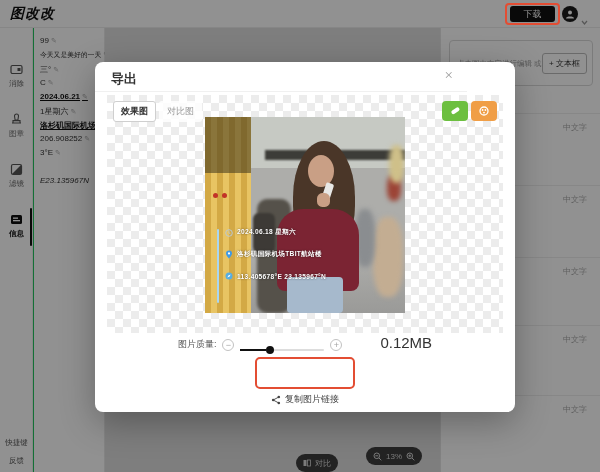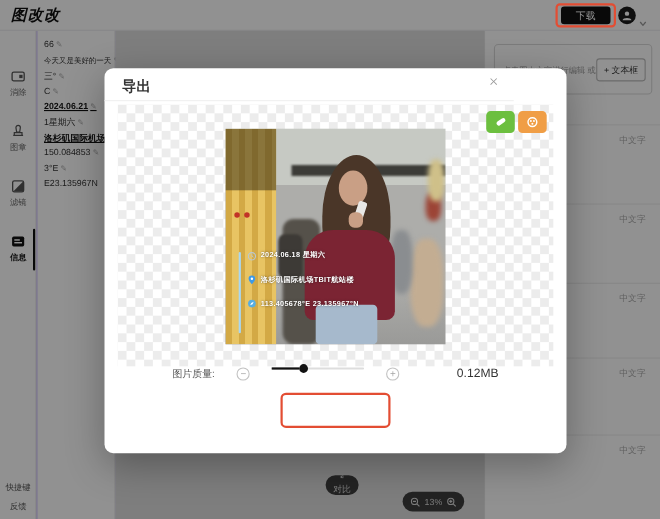--- a/index.html
+++ b/index.html
@@ -1,20 +1,20 @@
 <!DOCTYPE html>
 <html><head>
 <meta charset="utf-8">
 <style>
   * { margin:0; padding:0; box-sizing:border-box; }
   html,body { background:#555; }
   #app {
     position:relative; width:600px; height:472px; overflow:hidden;
     font-family:"Liberation Sans","DejaVu Sans",sans-serif;
-    background:#c4b5fd;
+    background:#22c55e;
   }
   
   .topbar { position:absolute; left:0; top:0; width:600px; height:28px; background:#fff; border-bottom:1px solid #ececec; }
   .logo { position:absolute; left:10px; top:5px; font-size:14px; font-weight:900; font-style:italic; color:#111; letter-spacing:1px; }
   .fileinfo { position:absolute; left:185px; top:9px; font-size:9px; white-space:nowrap; }
   .fileinfo .fname { color:#555; }
   .fileinfo .sep { color:#bbb; margin:0 4px; }
   .fileinfo .dims { color:#999; }
   .redbox-top { position:absolute; left:505px; top:3px; width:55px; height:22px; border:2px solid #e34d33; border-radius:4px; z-index:30; }
   .dlbtn-top { position:absolute; left:510px; top:6px; width:45px; height:16px; background:#111; border-radius:3px; color:#fff; font-size:9px; text-align:center; line-height:16px; }
@@ -77,27 +77,27 @@
   .p-sweater { left:72px; top:92px; width:82px; height:82px; background:#7b2433; border-radius:26px 26px 8px 8px; }
   .p-hand { left:112px; top:76px; width:13px; height:14px; background:#c99f85; border-radius:40%; }
   .p-phone { left:119px; top:66px; width:8px; height:16px; background:#e8e8e6; border-radius:2px; transform:rotate(18deg); }
   .p-jeans { left:82px; top:160px; width:56px; height:36px; background:#a6b9cc; border-radius:4px; }
   
   .p-bar { left:12px; top:112px; width:2px; height:74px; background:#a9d7f2; border-radius:1px; }
   .p-info { left:20px; top:111px; width:175px; }
   .p-row { position:absolute; left:0; display:flex; align-items:center; gap:4px; white-space:nowrap; }
   .p-row span { font-size:6.6px; font-weight:bold; color:#fff; text-shadow:0 0 2px rgba(0,0,0,0.6); letter-spacing:0.3px; }
   
-  .quality { position:absolute; left:0; top:272px; width:420px; display:flex; align-items:flex-start; justify-content:center; gap:20px; }
+  .quality { position:absolute; left:0; top:272px; width:420px; display:flex; align-items:flex-end; justify-content:center; gap:6px; }
   .q-label { font-size:9px; color:#555; }
   .q-step { width:12px; height:12px; border:1px solid #c2c2c2; border-radius:50%; color:#a5a5a5; font-size:9px; line-height:10px; text-align:center; }
   .q-track { position:relative; width:84px; height:2px; background:#ddd; border-radius:1px; }
   .q-fill { position:absolute; left:0; top:0; height:2px; width:30%; background:#111; }
   .q-handle { position:absolute; left:30%; top:-3px; width:8px; height:8px; background:#111; border-radius:50%; }
-  .q-size { font-size:11px; color:#333;padding-left:32px; }
+  .q-size { font-size:15px; color:#333;padding-left:32px; }
   .dlbtn-main { position:absolute; left:12px; top:300px; width:396px; height:22px; background:#141414; border-radius:3px; color:#fff; font-size:10px; text-align:center; line-height:22px; }
   .redbox-dlg { position:absolute; left:160px; top:295px; width:100px; height:32px; border:2px solid #e34d33; border-radius:5px; z-index:6; }
   .copylink { position:absolute; left:0; top:331px; width:420px; display:flex; align-items:center; justify-content:center; gap:4px; font-size:9px; color:#444; }
 </style>
 </head>
 <body>
 
 <div id="app">
 
   <div class="topbar">
@@ -146,34 +146,34 @@
           <rect x="4" y="8" width="7" height="1.3" fill="#fff"></rect>
         </svg>
       <span class="tlabel">信息</span>
     </div>
     <div class="tool-activebar" style="top:180px; height:38px;"></div>
     <div class="rail-footer" style="top:410px;">快捷键</div>
     <div class="rail-footer" style="top:428px;text-align:center;">反馈</div>
   </div>
 
   <div class="layers">
-    <div class="litem" style="top:8px;"><span>66</span><span class="pencil">✎</span></div>
+    <div class="litem" style="top:8px;"><span>99</span><span class="pencil">✎</span></div>
     <div class="litem small" style="top:22px;"><span>今天又是美好的一天</span><span class="pencil">✎</span></div>
     <div class="litem" style="top:36px;"><span>三°</span><span class="pencil">✎</span></div>
     <div class="litem" style="top:50px;"><span>C</span><span class="pencil">✎</span></div>
     <div class="litem emph" style="top:64px;"><span>2024.06.21</span><span class="pencil">✎</span></div>
     <div class="litem" style="top:78px;"><span>1星期六</span><span class="pencil">✎</span></div>
     <div class="litem emph" style="top:92px;"><span>洛杉矶国际机场</span></div>
-    <div class="litem" style="top:106px;"><span>150.084853</span><span class="pencil">✎</span></div>
+    <div class="litem" style="top:106px;"><span>206.908252</span><span class="pencil">✎</span></div>
     <div class="litem" style="top:120px;"><span>3°E</span><span class="pencil">✎</span></div>
-    <div class="litem" style="top:134px;"><span>E23.135967N</span></div>
+    <div class="litem" style="top:148px;font-style:italic;"><span>E23.135967N</span></div>
   </div>
 
   <div class="canvas">
-    <div class="pill" style="left:191px; top:404px;flex-direction:column;">
+    <div class="pill" style="left:191px; top:426px;">
       <svg width="8" height="8" viewBox="0 0 8 8">
           <rect x="0.5" y="1" width="3" height="6" fill="#d8d8d8"></rect>
           <rect x="4.5" y="1" width="3" height="6" stroke="#d8d8d8" fill="none" stroke-width="0.8"></rect>
         </svg>
       <span>对比</span>
     </div>
     <div class="pill" style="left:261px; top:419px;">
       <svg width="9" height="9" viewBox="0 0 9 9">
           <circle cx="3.8" cy="3.8" r="2.8" stroke="#d8d8d8" fill="none" stroke-width="1"></circle>
           <path d="M6 6 L8.3 8.3" stroke="#d8d8d8" stroke-width="1"></path>
@@ -212,20 +212,24 @@
 
   <div class="overlay"></div>
 
   <div class="dialog">
     <div class="dlg-header">
       <span class="dlg-title">导出</span>
       <span class="dlg-close">×</span>
     </div>
 
     <div class="checker">
+      <div class="tabs">
+        <span class="tab active">效果图</span>
+        <span class="tab inactive">对比图</span>
+      </div>
       <div class="mini-btn mini-green">
         <svg width="12" height="12" viewBox="0 0 12 12">
             <rect x="2" y="4" width="9" height="4" rx="2" transform="rotate(-35 6 6)" fill="#fff"></rect>
           </svg>
       </div>
       <div class="mini-btn mini-orange">
         <svg width="12" height="12" viewBox="0 0 12 12">
             <circle cx="6" cy="6" r="4" stroke="#fff" stroke-width="1.3" fill="none"></circle>
             <circle cx="4.6" cy="5" r="0.9" fill="#fff"></circle>
             <circle cx="7.4" cy="5" r="0.9" fill="#fff"></circle>
@@ -285,15 +289,24 @@
       <span class="q-track">
         <span class="q-fill"></span>
         <span class="q-handle"></span>
       </span>
       <span class="q-step">+</span>
       <span class="q-size">0.12MB</span>
     </div>
 
     <div class="redbox-dlg"></div>
 
+    <div class="copylink">
+      <svg width="10" height="10" viewBox="0 0 10 10">
+          <circle cx="7.8" cy="2" r="1.3" fill="#444"></circle>
+          <circle cx="2.2" cy="5" r="1.3" fill="#444"></circle>
+          <circle cx="7.8" cy="8" r="1.3" fill="#444"></circle>
+          <path d="M2.2 5 L7.8 2 M2.2 5 L7.8 8" stroke="#444" stroke-width="0.9"></path>
+        </svg>
+      <span>复制图片链接</span>
+    </div>
   </div>
 
 </div>
 
 </body></html>

